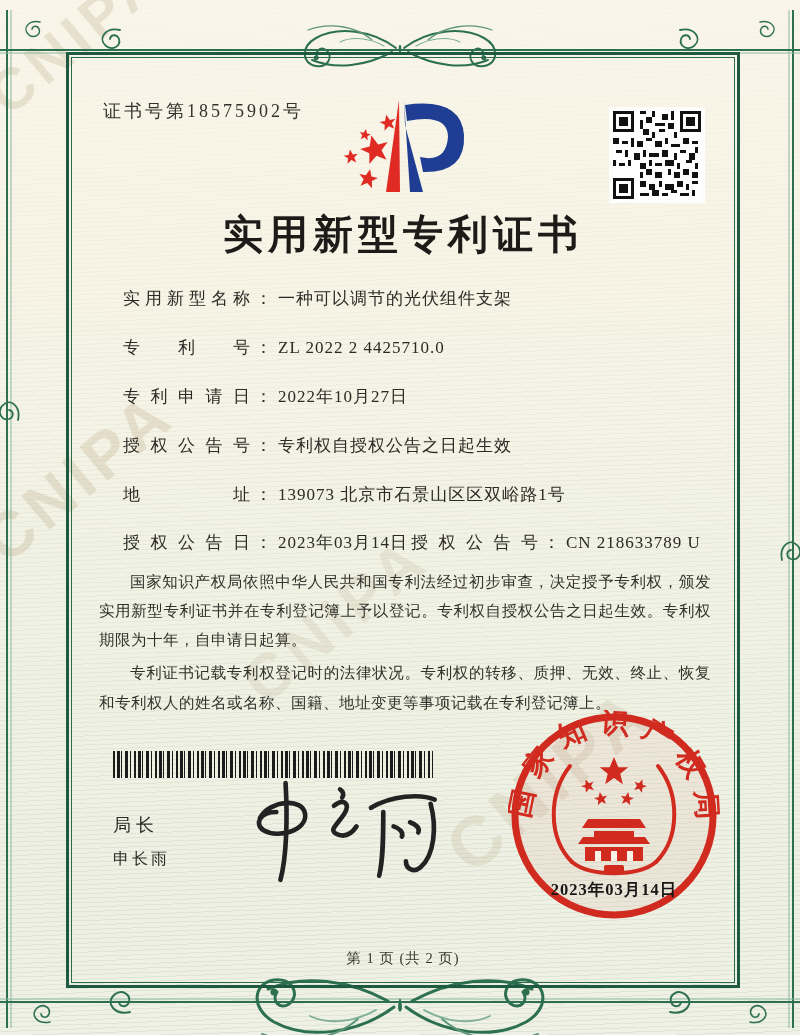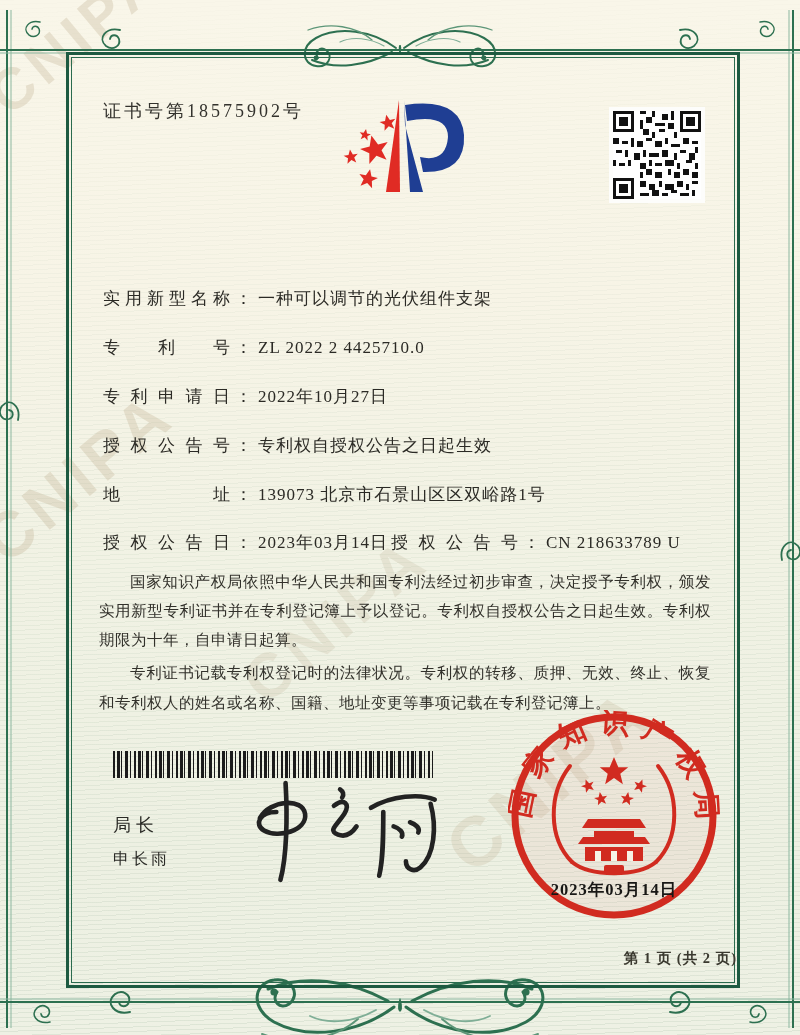--- a/index.html
+++ b/index.html
@@ -29,21 +29,21 @@
   .frame{position:absolute; left:66px; top:52px; width:668px; height:930px; border:3px solid #1d5a41;}
   .frame-inner{position:absolute; inset:2px; border:1px solid #2a6b4e; pointer-events:none;}
 
   .cert-no{position:absolute; left:34px; top:44px; font-size:18px; letter-spacing:3px; color:#33322d;}
   .logo{position:absolute; left:262px; top:40px;}
   .qr{position:absolute; left:540px; top:52px; width:96px; height:96px; background:#fdfdfb; padding:4px; box-sizing:border-box;}
   .title{position:absolute; left:0; top:152px; width:100%; text-align:center;
          font-size:40px; font-weight:bold; letter-spacing:5px; color:#1c1b18;}
 
   .row{position:absolute; left:34px; font-size:17px; white-space:nowrap; color:#2b2a25;}
-  .row .flabel{display:inline-block; width:128px; text-align:justify; text-align-last:justify; letter-spacing:1px; vertical-align:bottom;}
+  .row .flabel{display:inline-block; width:128px; text-align:justify; text-align-last:justify; letter-spacing:1px; vertical-align:bottom;margin-left:20px;}
   .row .colon{margin:0 6px 0 4px;}
   .row .fval{letter-spacing:1px;}
   .r0{top:232px;} .r1{top:281px;} .r2{top:330px;} .r3{top:379px;} .r4{top:428px;} .r5{top:476px;}
   .row.g2{left:322px;}
 
   .paras{position:absolute; left:30px; top:512px; width:612px; font-size:15.5px;
          line-height:1.88; text-align:justify; color:#32312b;}
   .paras p{margin:0 0 4px 0; text-indent:2em; letter-spacing:0.5px;}
 
   .barcode{position:absolute; left:44px; top:696px; width:320px; height:27px;
@@ -56,21 +56,21 @@
   .signer-title{position:absolute; left:44px; top:758px; font-size:18px; letter-spacing:5px; color:#2a2a26;
                 font-family:"Liberation Sans","DejaVu Sans",sans-serif;}
   .signer-name{position:absolute; left:44px; top:794px; font-size:16px; letter-spacing:3px; color:#2a2a26;
                font-family:"Liberation Sans","DejaVu Sans",sans-serif;}
   .signature{position:absolute; left:158px; top:722px;}
 
   .seal{position:absolute; left:439px; top:655px;}
   .seal-date{position:absolute; left:439px; top:824px; width:212px; text-align:center;
              font-size:16.5px; letter-spacing:1px; color:#171715; font-weight:bold;}
 
-  .footer{position:absolute; left:0; top:894px; width:100%; text-align:right; font-size:14.5px; color:#3a392f; letter-spacing:1px;font-weight:bold;}
+  .footer{position:absolute; left:0; top:894px; width:100%; text-align:center; font-size:14.5px; color:#3a392f; letter-spacing:1px;}
 </style>
 </head>
 <body>
 
 <div class="page">
 
   <div class="waves"></div>
 
   <div class="wm wm1">CNIPA</div>
   <div class="wm wm2">CNIPA</div>
@@ -207,20 +207,21 @@
           <rect x="26" y="23" width="2" height="1"></rect>
         <rect x="9" y="27" width="3" height="1"></rect>
           <rect x="13" y="26" width="2" height="2"></rect>
           <rect x="16" y="27" width="2" height="1"></rect>
           <rect x="19" y="26" width="2" height="1"></rect>
         <rect x="22" y="27" width="3" height="1"></rect>
           <rect x="26" y="26" width="1" height="2"></rect>
       </g>
     </svg>
 
+    <div class="title">实用新型专利证书</div>
 
     <div class="row r0">
       <span class="flabel">实用新型名称</span><span class="colon">：</span><span class="fval">一种可以调节的光伏组件支架</span>
     </div>
     <div class="row r1">
       <span class="flabel">专利号</span><span class="colon">：</span><span class="fval">ZL 2022 2 4425710.0</span>
     </div>
     <div class="row r2">
       <span class="flabel">专利申请日</span><span class="colon">：</span><span class="fval">2022年10月27日</span>
     </div>

